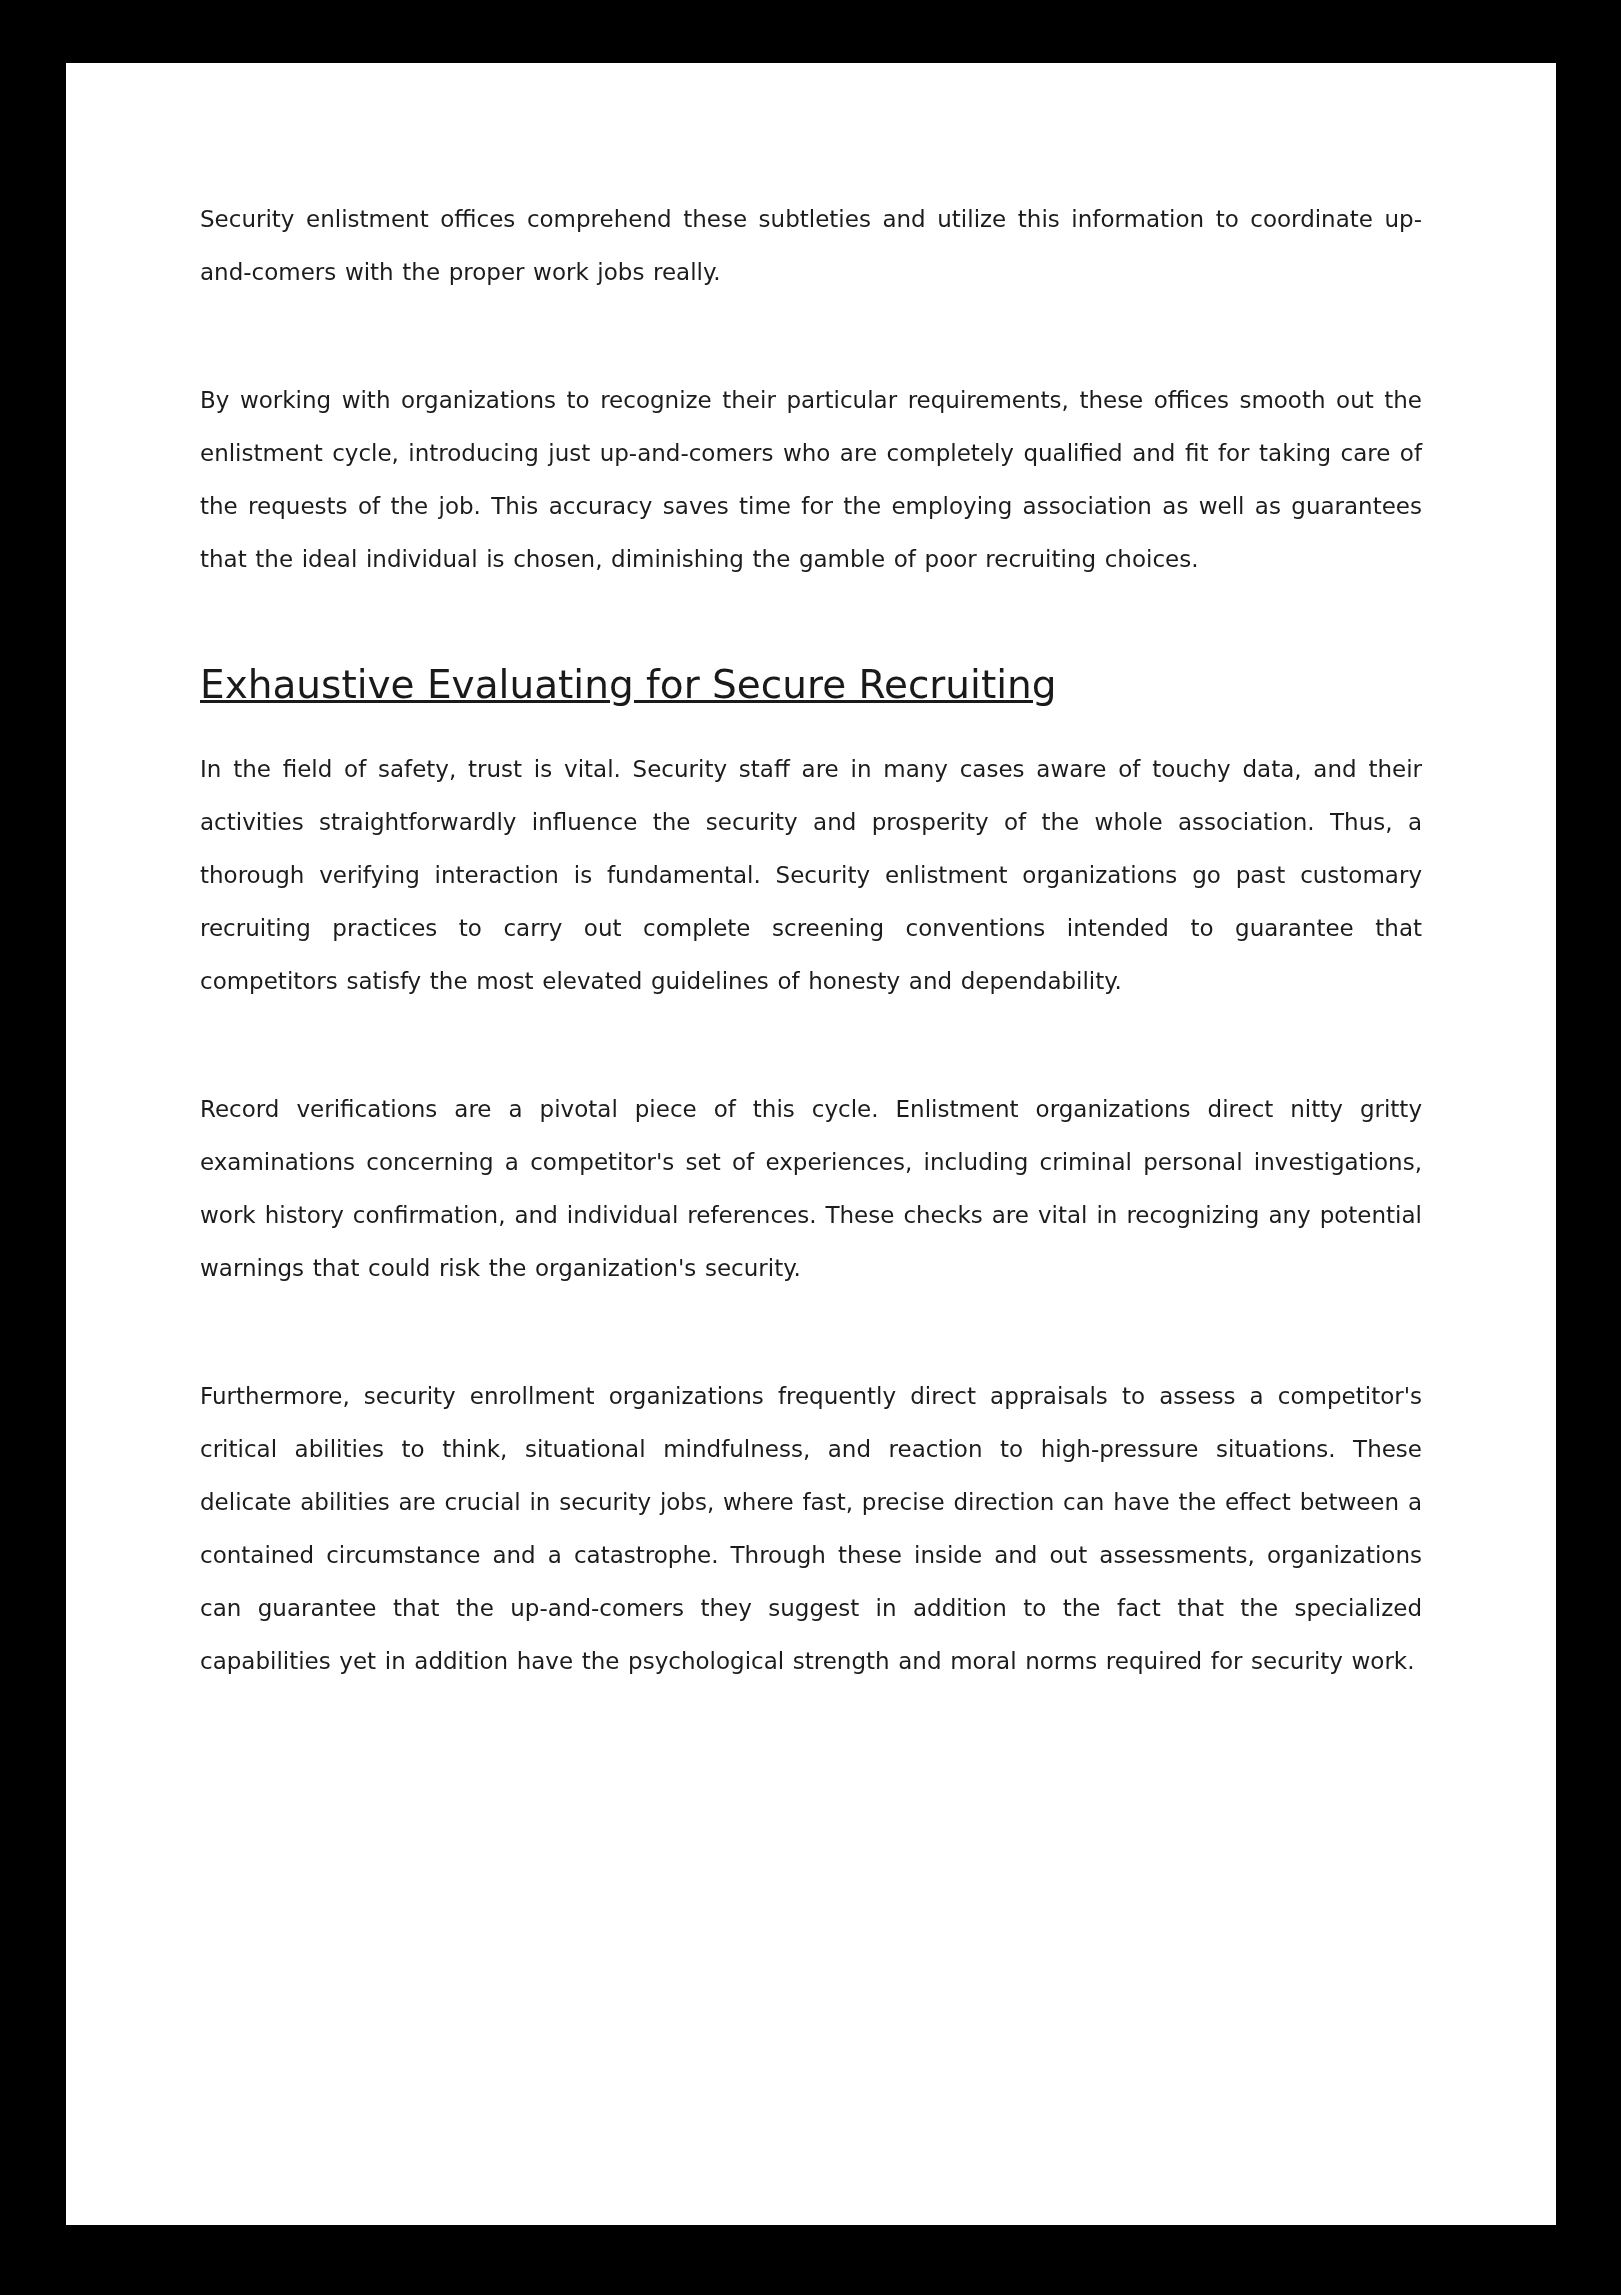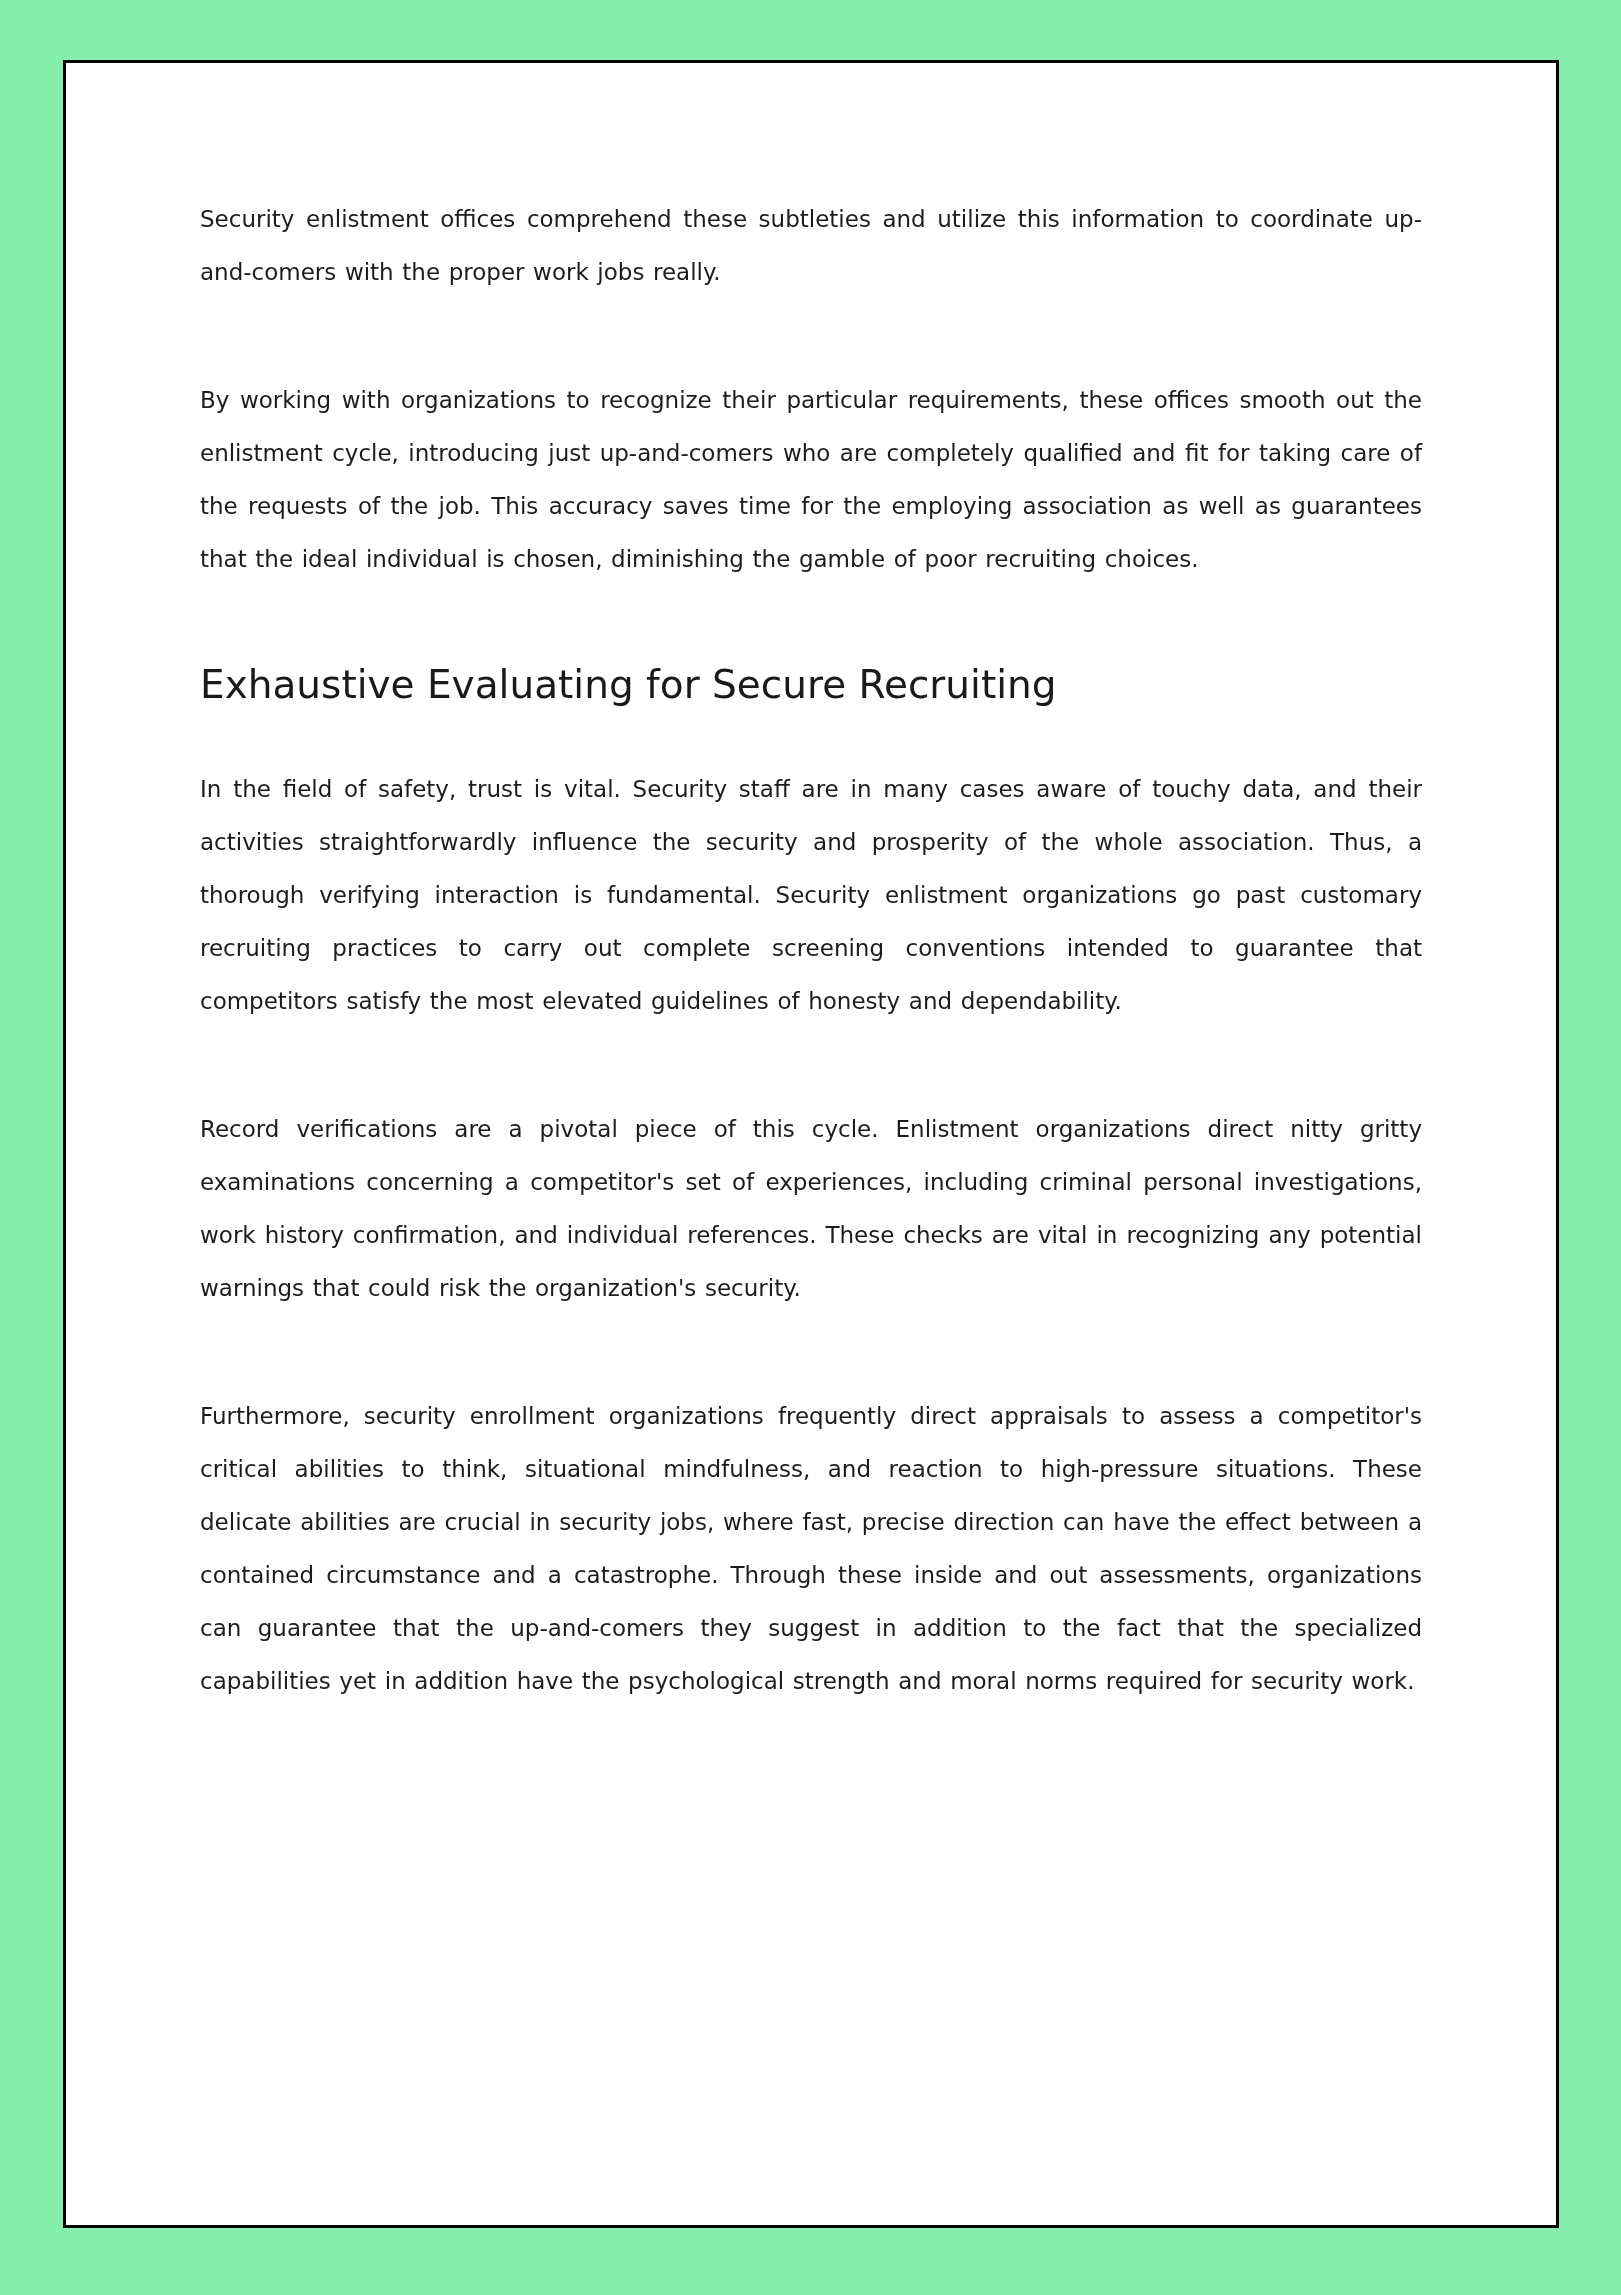--- a/index.html
+++ b/index.html
@@ -6,21 +6,21 @@
 
   html, body {
     background: #ffffff;
     font-family: "DejaVu Sans", "Liberation Sans", sans-serif;
   }
 
   .page {
     position: relative;
     width: 1622px;
     height: 2295px;
-    background: #86efac;
+    background: #000000;
     overflow: hidden;
   }
 
   .frame {
     position: absolute;
     left: 63px;
     top: 60px;
     right: 63px;
     bottom: 67px;
     border: 3.8px solid #000000;
@@ -38,22 +38,23 @@
     color: #1c1c1c;
     margin: 0 0 75px 0;
     word-spacing: 1.3px;
   }
 
   .content h1 {
     font-size: 39px;
     font-weight: 400;
     color: #1a1a1a;
     line-height: 48px;
-    margin: 0 0 54px 0;
+    margin: 0 0 34px 0;
     text-align: left;
+    text-decoration: underline;
   }
 
   .footer {
     position: absolute;
     left: 0;
     right: 0;
     bottom: 75px;
     text-align: center;
   }
 

